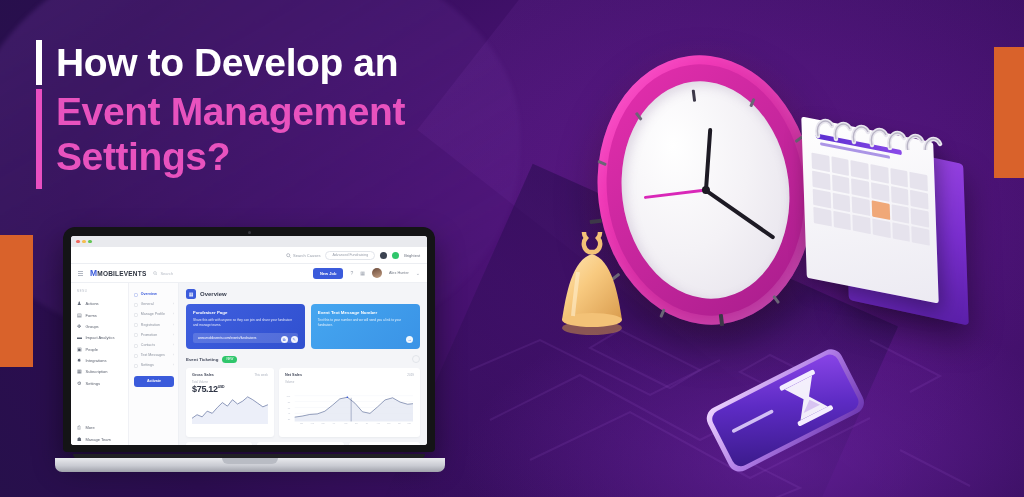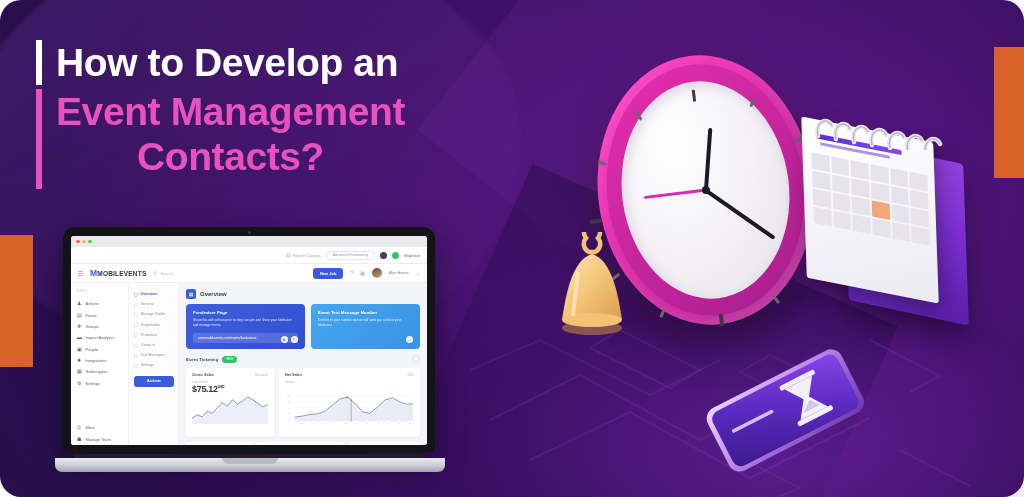--- a/index.html
+++ b/index.html
@@ -6,21 +6,20 @@
   html, body {
     width: 1024px; height: 497px;
     overflow: hidden;
     font-family: "Liberation Sans", sans-serif;
   }
   #banner {
     position: relative;
     width: 1024px; height: 497px;
     background: radial-gradient(ellipse 900px 600px at 72% 45%, #5a1580 0%, #4a1274 28%, #3a0f62 52%, #2c0d50 74%, #25114a 100%),
                 linear-gradient(120deg, #241145 0%, #2e1157 35%, #47106e 65%, #2b0f52 100%);
-    border-radius: 21px;
   }
   
   .bg-blob {
     position: absolute;
     left: -40px; top: -60px;
     width: 560px; height: 420px;
     border-radius: 50% 52% 48% 56% / 56% 48% 52% 44%;
     background: linear-gradient(150deg, rgba(120,60,170,0.30), rgba(90,40,140,0.05));
     filter: blur(2px);
   }
@@ -54,21 +53,21 @@
   .edge-right { right: 0; top: 47px;  width: 30px;  height: 131px; }
 
   
   .headline { position: absolute; left: 36px; top: 40px; width: 470px; }
   .hl-row { display: flex; align-items: flex-start; }
   .hl-bar { width: 6px; background: #e94fc1; margin-right: 14px; flex: none; }
   .hl-bar-1 { height: 45px; background: #ffffff; }
   .hl-bar-2 { height: 100px; }
   .hl-text { font-size: 39px; line-height: 45px; font-weight: bold; letter-spacing: -0.4px; }
   .hl-white { color: #ffffff; }
-  .hl-pink  { color: #e852be; text-align: center; }
+  .hl-pink  { color: #e852be; }
 
   
   .laptop { position: absolute; left: 55px; top: 227px; width: 390px; height: 245px; }
   .lid {
     position: absolute; left: 8px; top: 0; width: 372px; height: 225px;
     background: #141416;
     border-radius: 12px 12px 4px 4px;
     padding: 9px 8px 7px 8px;
     box-shadow: 0 14px 30px rgba(0,0,0,.45);
   }
@@ -264,21 +263,21 @@
 
   <div class="headline">
     <div class="hl-row">
       <div class="hl-bar hl-bar-1"></div>
       <div class="hl-text hl-white">How to Develop an</div>
     </div>
     <div class="hl-row" style="margin-top:4px;">
       <div class="hl-bar hl-bar-2"></div>
       <div>
         <div class="hl-text hl-pink">Event Management</div>
-        <div class="hl-text hl-pink">Contacts?</div>
+        <div class="hl-text hl-pink">Settings?</div>
       </div>
     </div>
   </div>
 
   <div class="laptop">
     <div class="lid">
       <div class="cam"></div>
       <div class="screen">
 
         <div class="chrome">

